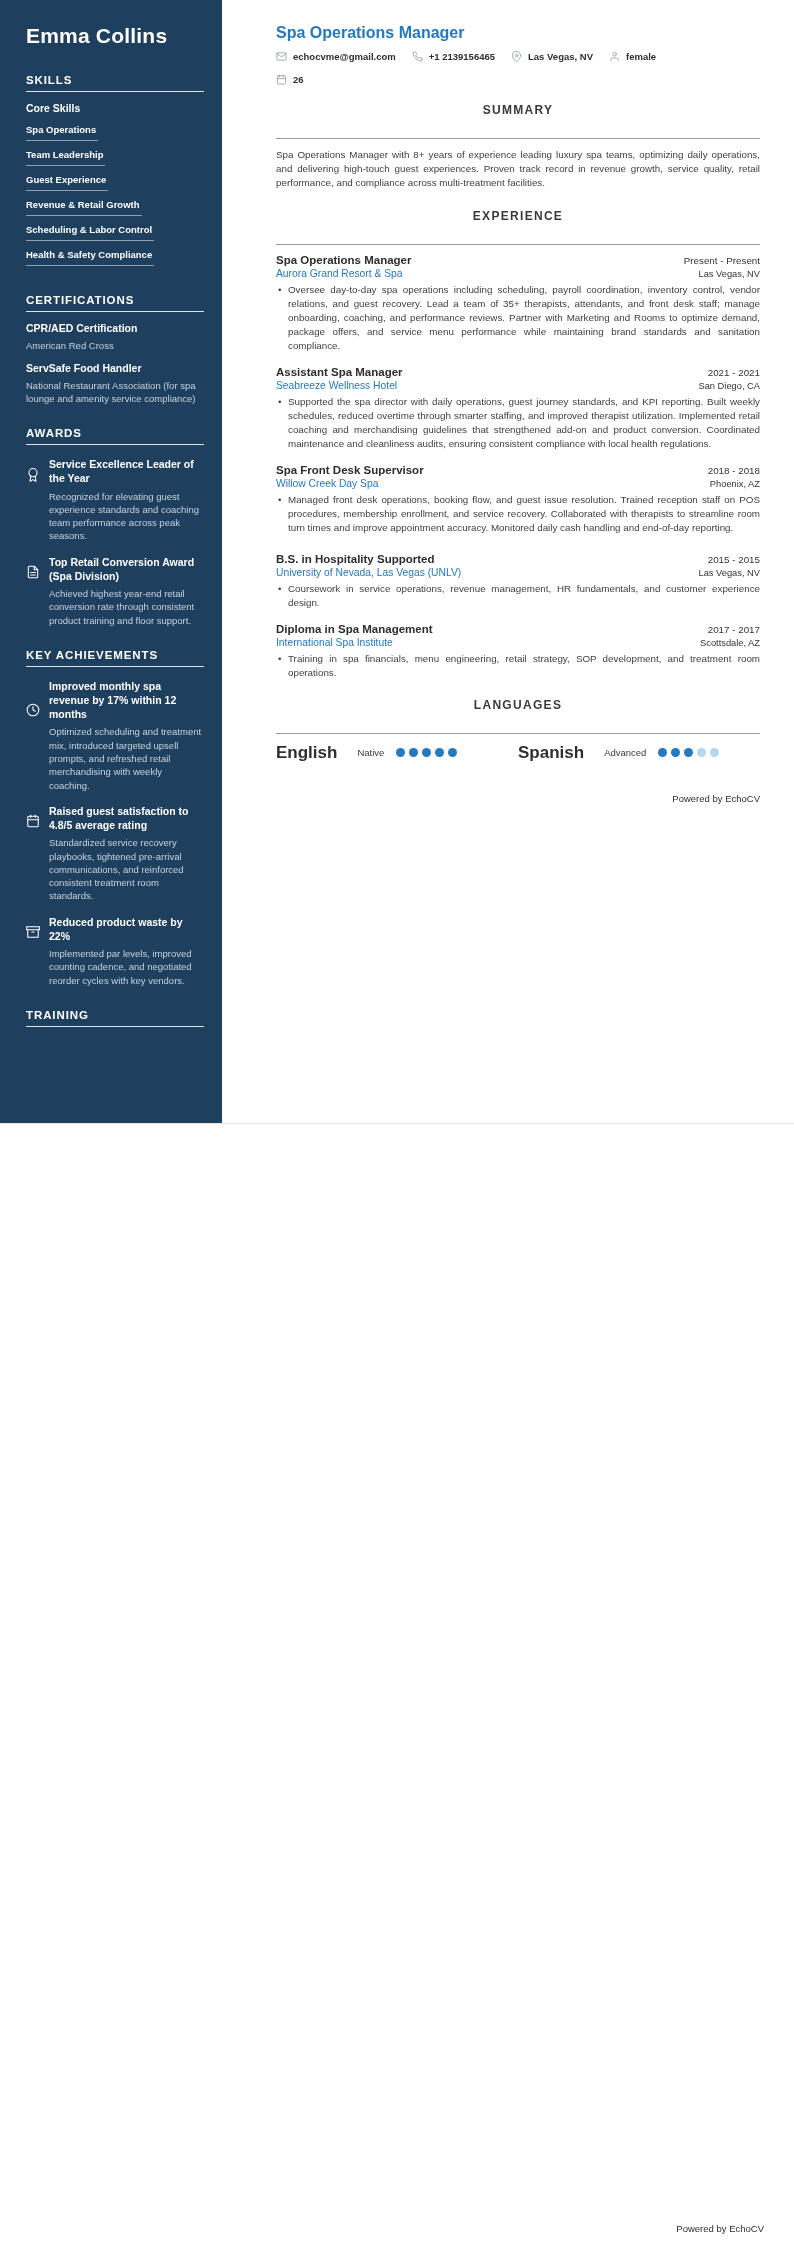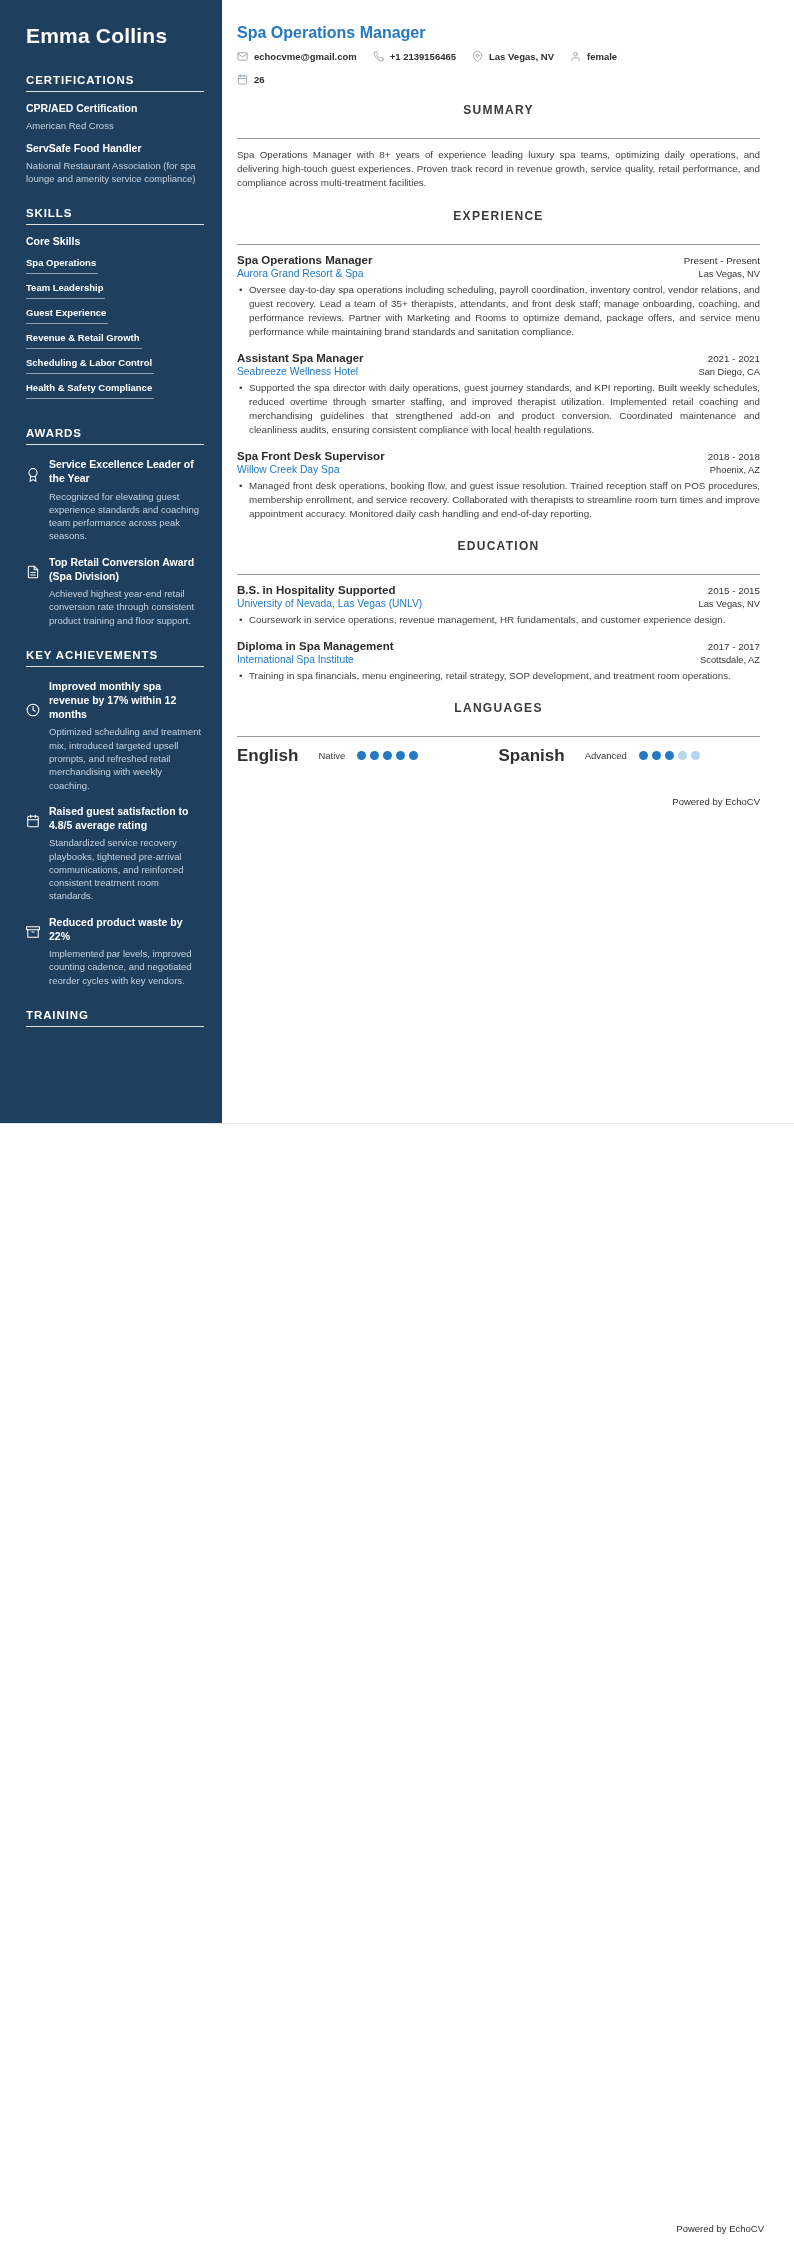--- a/index.html
+++ b/index.html
@@ -8,20 +8,21 @@
     width:794px;
     font-family:"Liberation Sans","DejaVu Sans",sans-serif;
     color:#3f3f3f;
   }
   .sheet {
     width:794px; height:1123px;
     background:#ffffff;
     position:relative;
     display:flex;
     overflow:hidden;
+    gap:39px;
   }
   .sheet.page2 { display:block; border-top:1px solid #e6e6e6; }
 
   
   .sidebar {
     width:222px; flex-shrink:0;
     background:var(--sidebar,#1f3f5f);
     color:#ffffff;
     padding:24px 18px 24px 26px;
   }
@@ -88,45 +89,45 @@
 </style>
 </head>
 <body>
 
 <div class="sheet">
 
   <aside class="sidebar">
     <h1 class="candidate-name">Emma Collins</h1>
 
     <section>
-      <h2 class="side-heading">CERTIFICATIONS</h2>
-      <div>
-        <div class="cert-title">CPR/AED Certification</div>
-        <p class="side-desc">American Red Cross</p>
-      </div>
-      <div>
-        <div class="cert-title">ServSafe Food Handler</div>
-        <p class="side-desc">National Restaurant Association (for spa lounge and amenity service compliance)</p>
-      </div>
-    </section>
-
-    <section>
       <h2 class="side-heading">SKILLS</h2>
       <div class="side-sub">Core Skills</div>
       <div class="chips">
         <span class="chip">Spa Operations</span>
         <span class="chip">Team Leadership</span>
         <span class="chip">Guest Experience</span>
         <span class="chip">Revenue &amp; Retail Growth</span>
         <span class="chip">Scheduling &amp; Labor Control</span>
         <span class="chip">Health &amp; Safety Compliance</span>
       </div>
     </section>
 
     <section>
+      <h2 class="side-heading">CERTIFICATIONS</h2>
+      <div>
+        <div class="cert-title">CPR/AED Certification</div>
+        <p class="side-desc">American Red Cross</p>
+      </div>
+      <div>
+        <div class="cert-title">ServSafe Food Handler</div>
+        <p class="side-desc">National Restaurant Association (for spa lounge and amenity service compliance)</p>
+      </div>
+    </section>
+
+    <section>
       <h2 class="side-heading">AWARDS</h2>
 
       <div>
         <div class="icon-row">
           <span class="si-wrap">
             <svg viewBox="0 0 24 24">
                 <circle cx="12" cy="8" r="7"></circle>
                 <polyline points="8.21 13.89 7 23 12 20 17 23 15.79 13.88"></polyline>
               </svg>
           </span>
@@ -297,21 +298,20 @@
         </div>
         <div class="entry-sub">
           <a class="company" href="#">Willow Creek Day Spa</a>
           <span class="loc">Phoenix, AZ</span>
         </div>
         <p class="bullet">Managed front desk operations, booking flow, and guest issue resolution. Trained reception staff on POS procedures, membership enrollment, and service recovery. Collaborated with therapists to streamline room turn times and improve appointment accuracy. Monitored daily cash handling and end-of-day reporting.</p>
       </article>
     </section>
 
     <section class="section">
-      <h3 class="sec-heading">EDUCATION</h3>
 
       <article class="entry">
         <div class="entry-head">
           <span class="entry-title">B.S. in Hospitality Supported</span>
           <span class="dates">2015 - 2015</span>
         </div>
         <div class="entry-sub">
           <a class="company" href="#">University of Nevada, Las Vegas (UNLV)</a>
           <span class="loc">Las Vegas, NV</span>
         </div>

